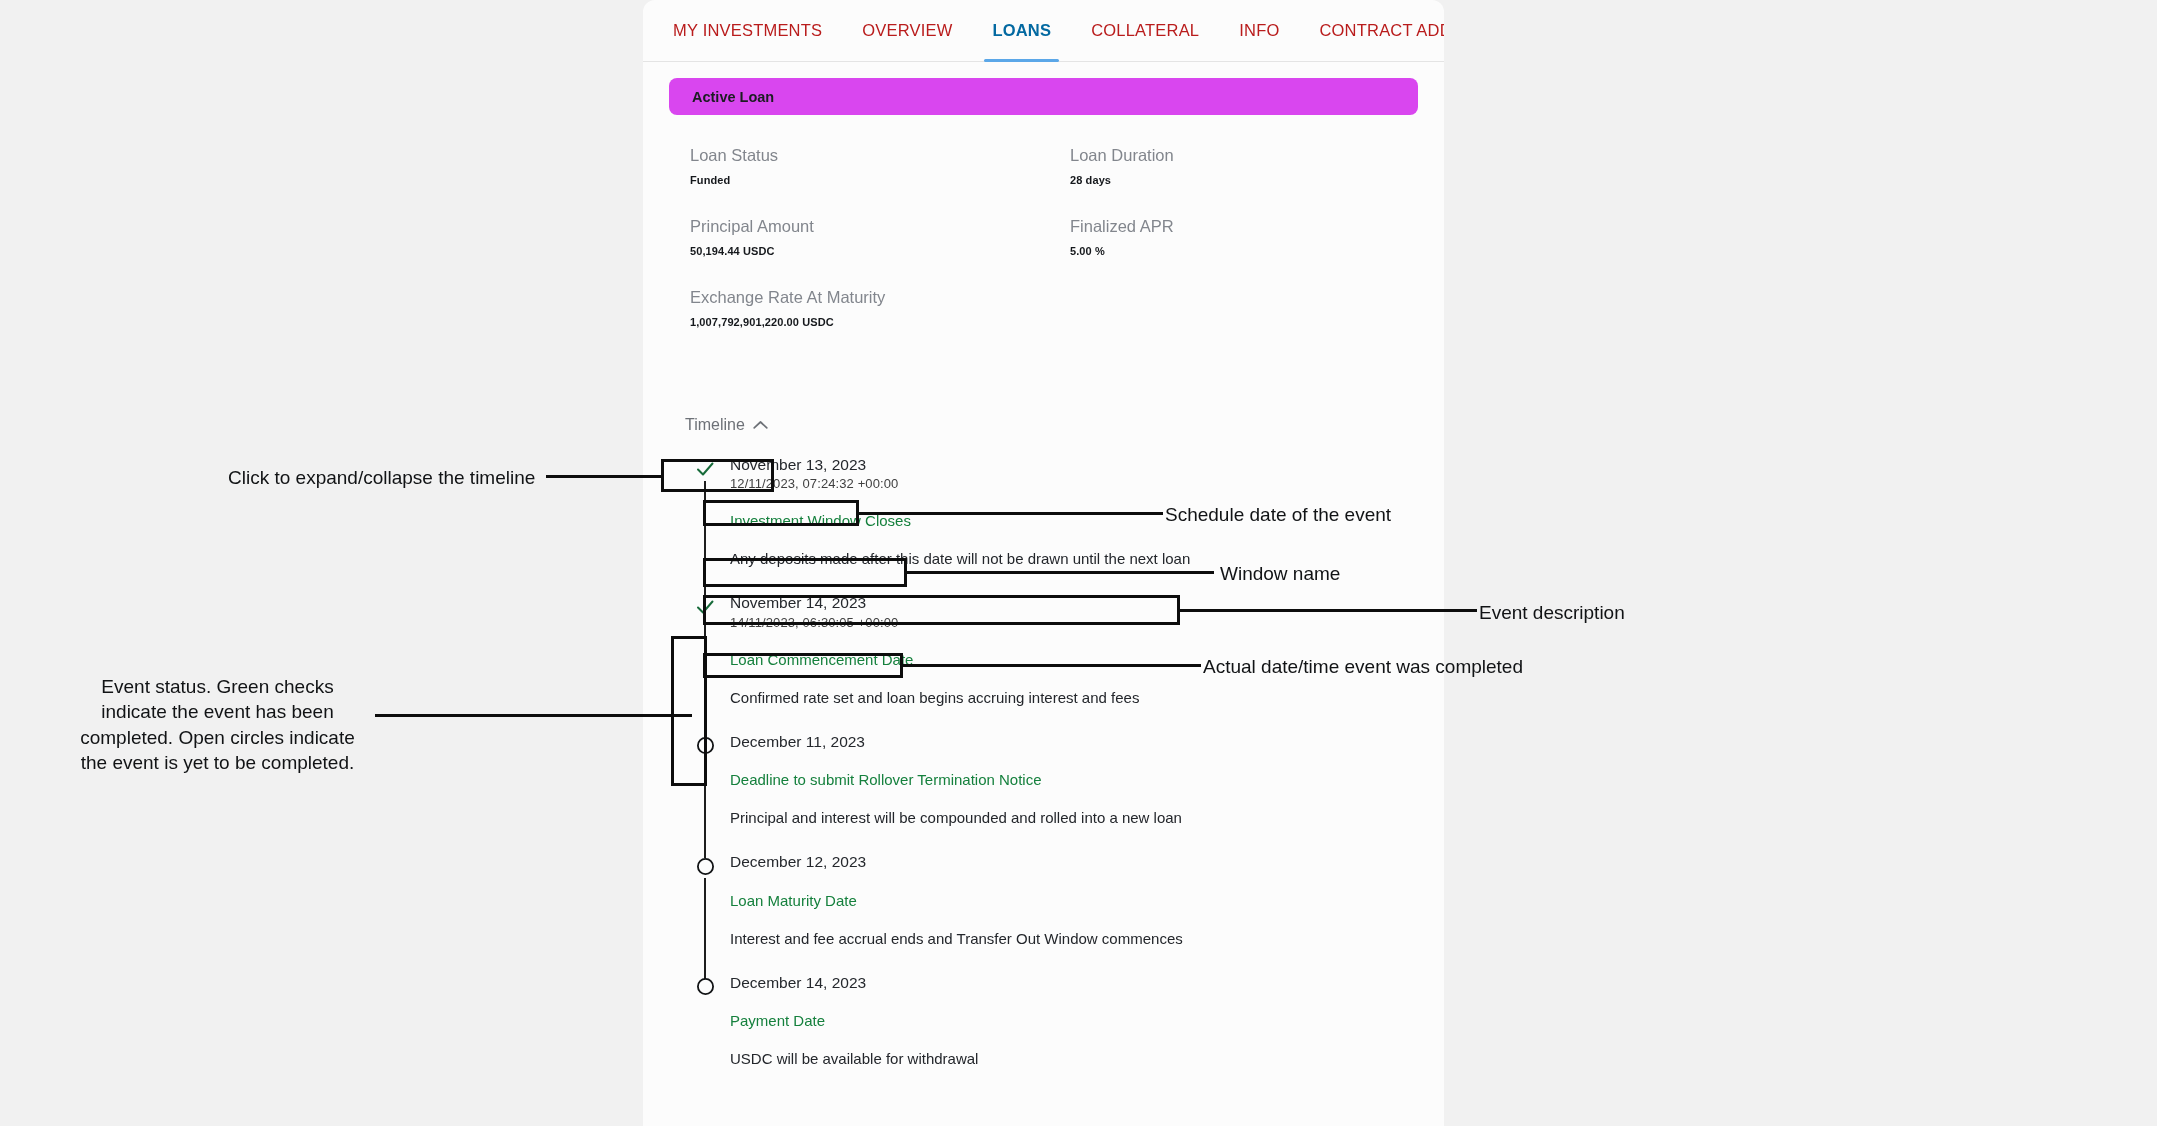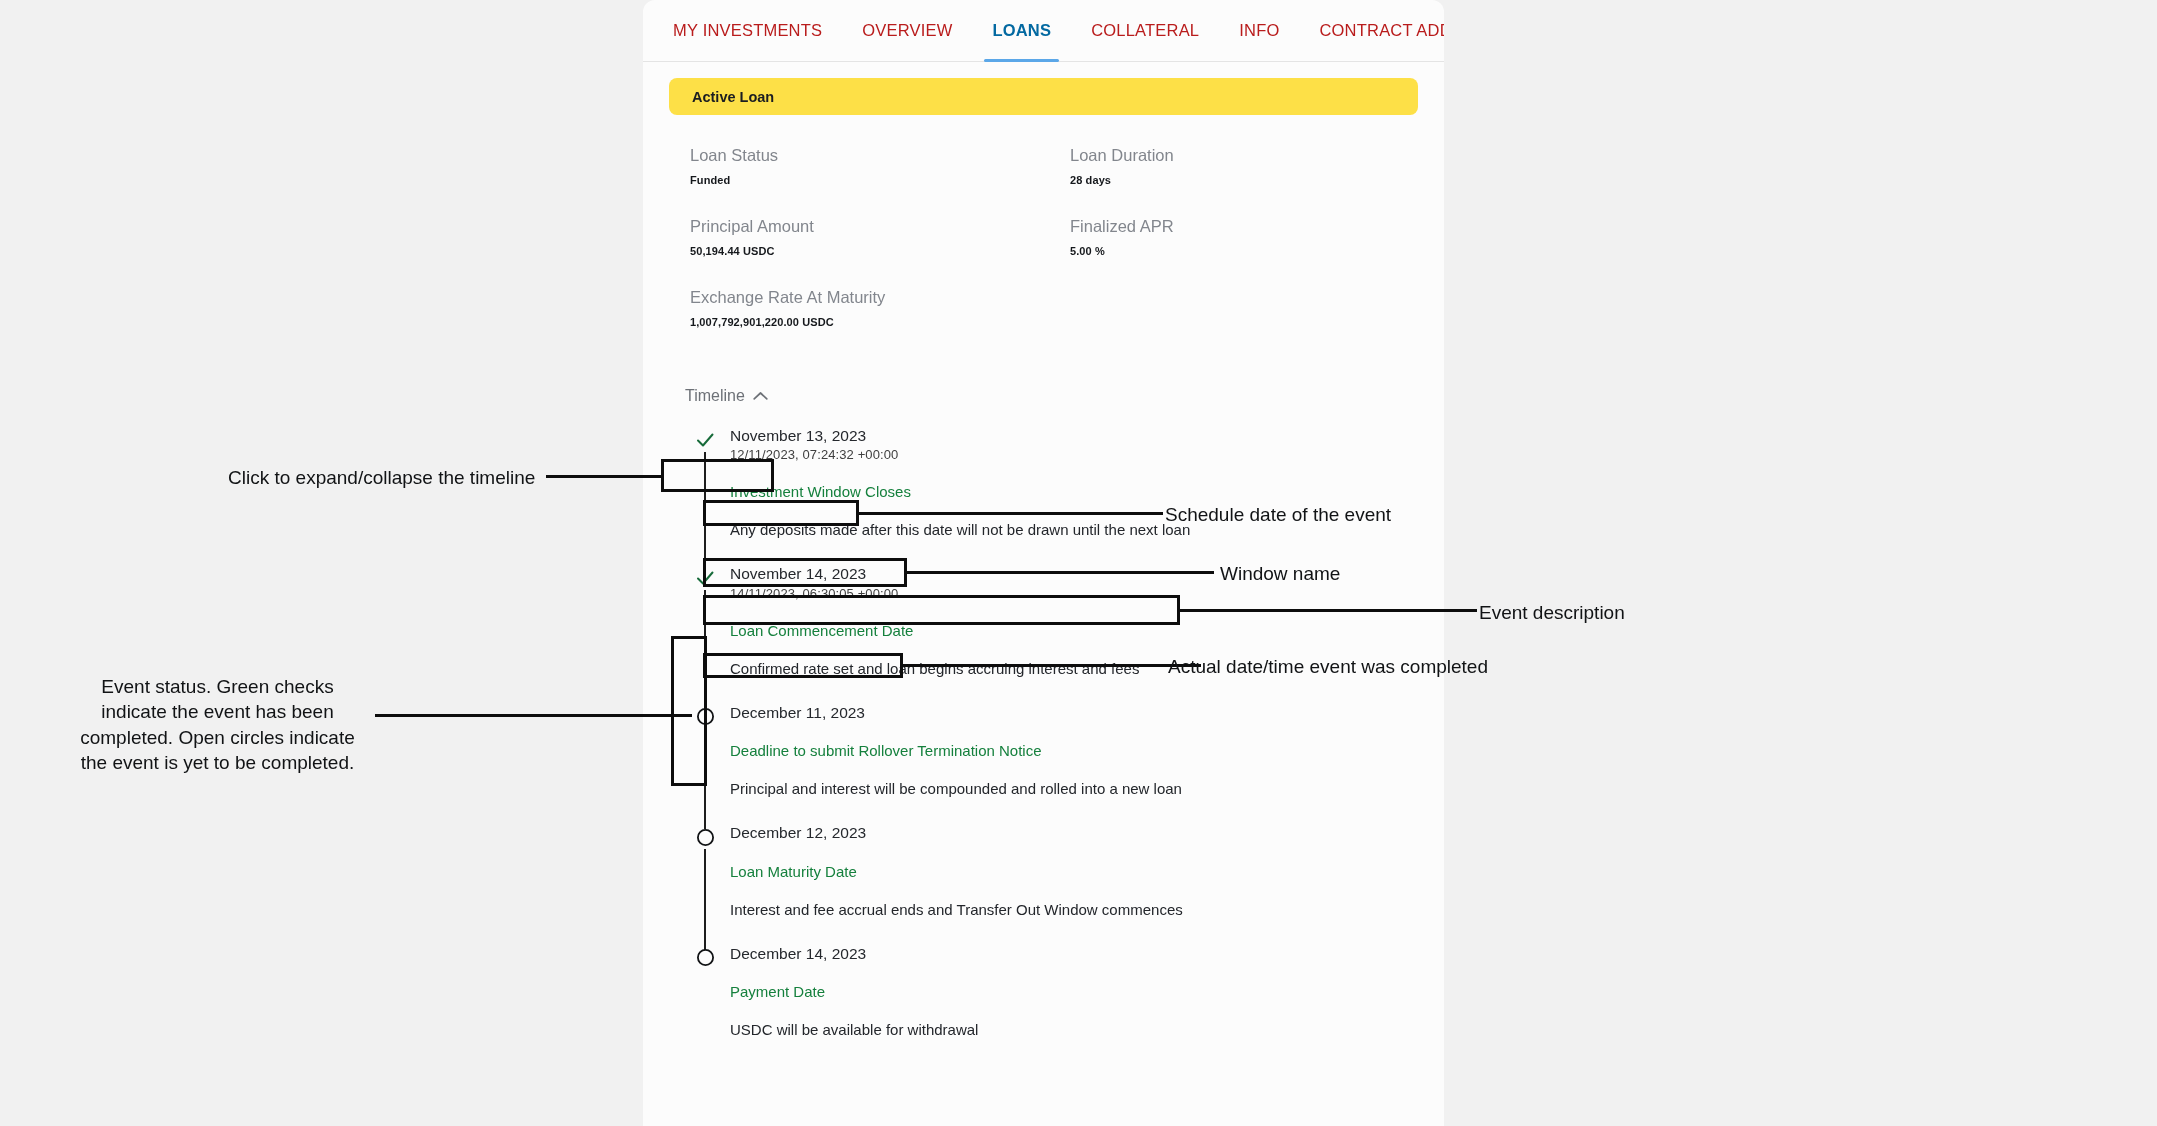--- a/index.html
+++ b/index.html
@@ -58,21 +58,21 @@
     left: 12px; right: 12px; bottom: -1px;
     height: 3px;
     background: #5ba7e8;
     border-radius: 2px;
   }
 
   
   #card-body { padding: 16px 26px 0 26px; }
 
   #active-loan-banner {
-    background: #fde047;
+    background: #d946ef;
     border-radius: 8px;
     height: 37px;
     display: flex;
     align-items: center;
     padding-left: 23px;
     font-size: 14.5px;
     font-weight: bold;
     color: #1b1d21;
   }
 
@@ -90,21 +90,21 @@
     margin-bottom: 9px;
   }
   .field-value {
     font-size: 11px;
     font-weight: bold;
     color: #15181c;
     letter-spacing: 0.1px;
   }
 
   
-  #timeline-section { margin-top: 57px; padding-left: 14px; }
+  #timeline-section { margin-top: 86px; padding-left: 14px; }
 
   #timeline-toggle {
     display: inline-flex;
     align-items: center;
     gap: 8px;
     font-size: 16px;
     color: #6d7177;
     cursor: pointer;
     padding: 2px 2px;
     background: none;
@@ -323,15 +323,15 @@
   <div class="anno-box" style="left:703px; top:558px; width:204px; height:29px;"></div>
   <div class="anno-line" style="left:905px; top:571px; width:309px;"></div>
   <div class="anno-text" style="left:1220px; top:561px; width:240px;">Window name</div>
 
   <div class="anno-box" style="left:703px; top:595px; width:477px; height:30px;"></div>
   <div class="anno-line" style="left:1178px; top:609px; width:299px;"></div>
   <div class="anno-text" style="left:1479px; top:600px; width:300px;">Event description</div>
 
   <div class="anno-box" style="left:703px; top:653px; width:200px; height:25px;"></div>
   <div class="anno-line" style="left:901px; top:664px; width:300px;"></div>
-  <div class="anno-text" style="left:1168px; top:654px; width:400px;">Actual date/time event was completed</div>
+  <div class="anno-text" style="left:1203px; top:654px; width:400px;">Actual date/time event was completed</div>
 
 </div>
 
 </body></html>

